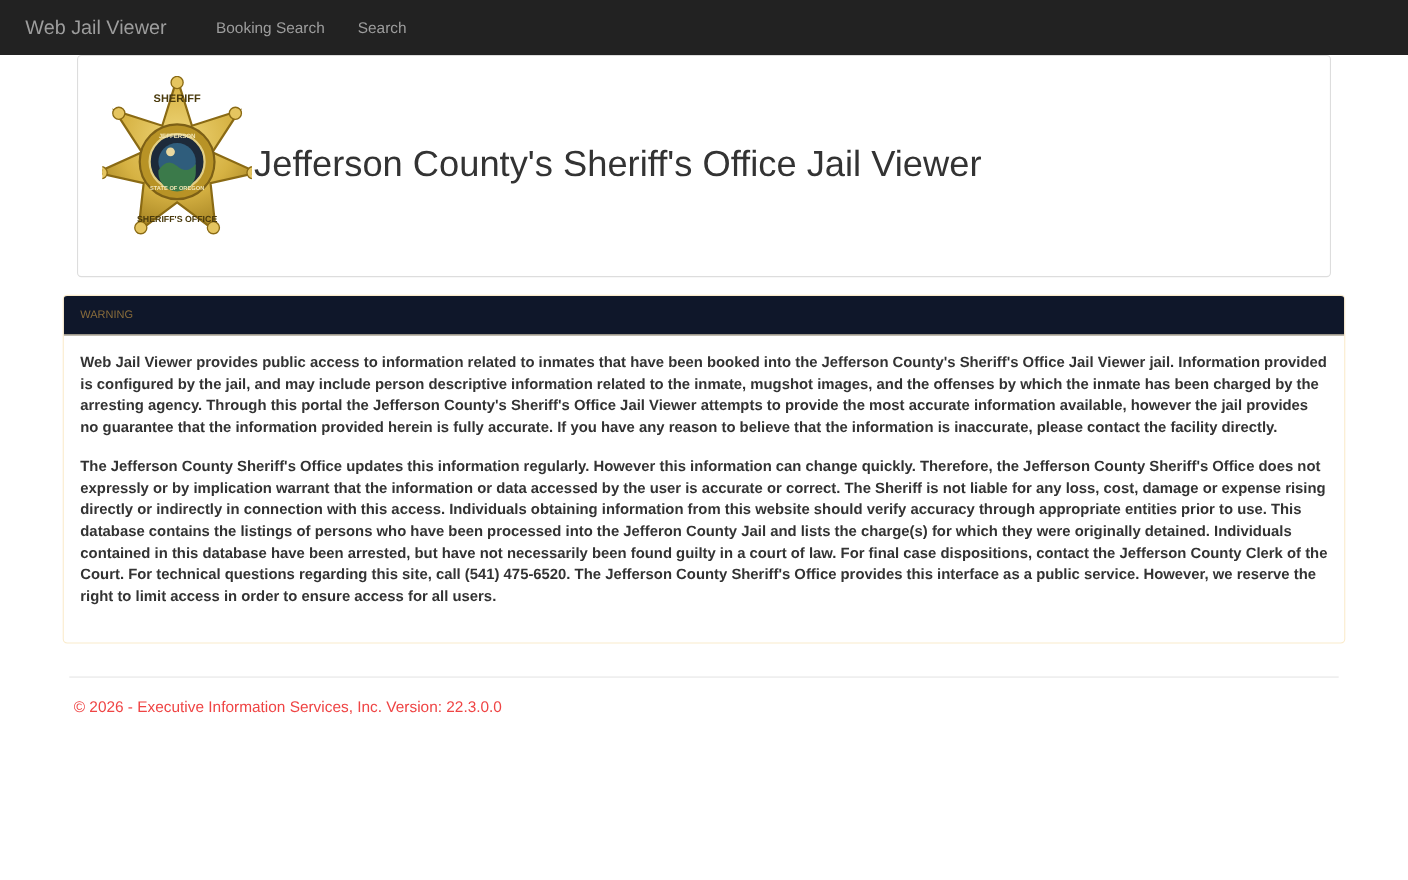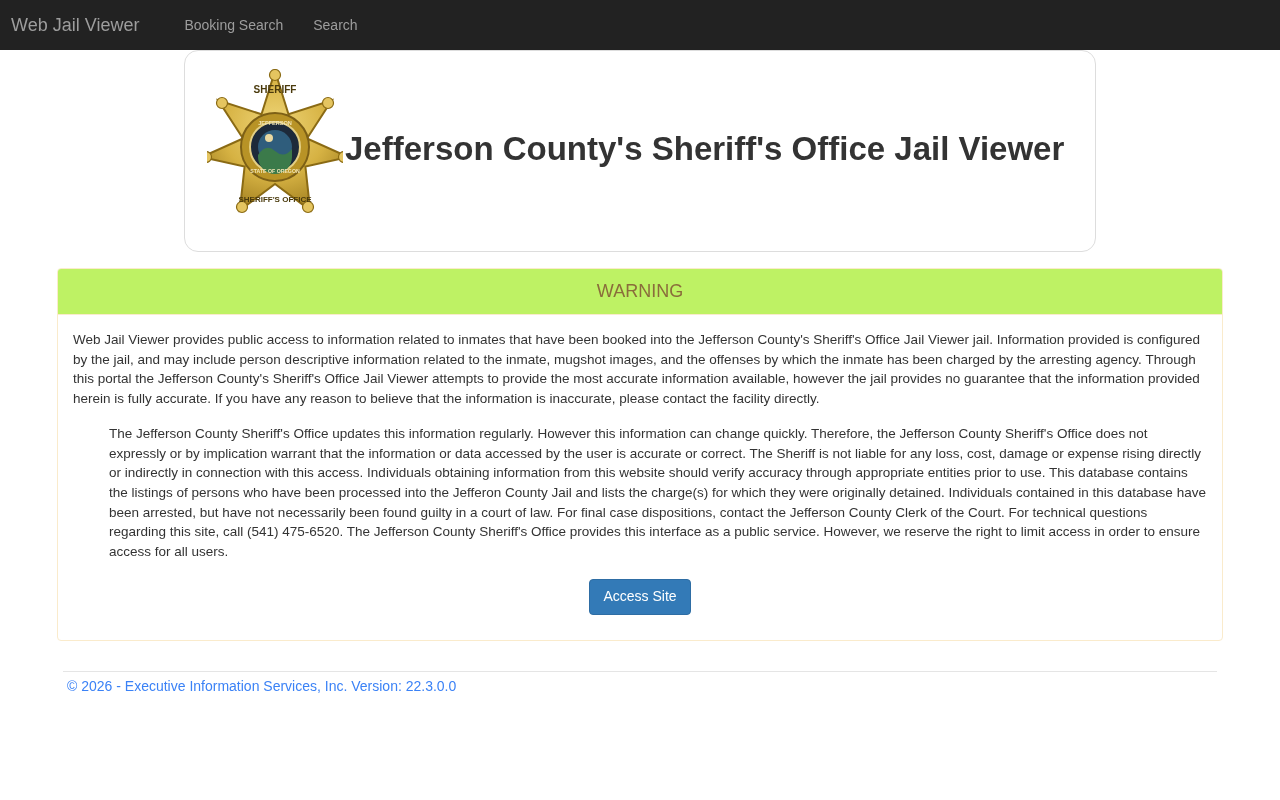--- a/index.html
+++ b/index.html
@@ -12,21 +12,21 @@
     color: #333333;
     overflow: hidden;
   }
 
   
   .navbar {
     height: 50px;
     background: #222222;
     display: flex;
     align-items: center;
-    padding: 0 0 0 11px;
+    padding: 0 0 0 23px;
     box-sizing: border-box;
   }
   .navbar-brand {
     color: #9d9d9d;
     font-size: 18px;
     line-height: 20px;
     padding: 0 15px 0 0;
     margin-right: 15px;
     text-decoration: none;
     white-space: nowrap;
@@ -46,39 +46,38 @@
   
   .panel {
     border: 1px solid #dddddd;
     border-radius: 4px;
     background: #ffffff;
     box-sizing: border-box;
   }
   .header-panel {
     margin-top: 0;
     padding: 18px 20px 22px 20px;
-    width: 912px;
+    width: 1140px;
     margin-left: auto;
     margin-right: auto;
-    border-radius: 14px;
   }
   .header-row {
     display: flex;
     align-items: center;
   }
   .badge-wrap {
     width: 140px;
     flex: 0 0 140px;
     display: flex;
     justify-content: center;
     align-items: center;
   }
   .site-title {
     font-size: 33px;
-    font-weight: bold;
+    font-weight: normal;
     color: #333333;
     margin: 0;
     line-height: 1.1;
     white-space: nowrap;
   }
   .blockquote {
     margin: 22px 0 0 20px;
     padding: 2px 0 2px 14px;
     border-left: 5px solid #eeeeee;
   }
@@ -95,39 +94,38 @@
   
   .warn-panel {
     width: 1164px;
     margin: 16px auto 0 auto;
     border: 1px solid #faebcc;
     border-radius: 4px;
     background: #ffffff;
     overflow: hidden;
   }
   .warn-heading {
-    background: #bef264;
+    background: #0f172a;
     color: #8a6d3b;
     padding: 12px 15px;
-    font-size: 18px;
+    font-size: 10px;
     border-bottom: 1px solid #faebcc;
-    text-align: center;
   }
   .warn-body {
     padding: 15px;
     font-size: 13.5px;
     line-height: 1.45;
     color: #333333;
   }
   .warn-body p {
     margin: 0 0 16px 0;
+    font-weight: bold;
   }
   .warn-body p:last-of-type {
     margin-bottom: 18px;
-    margin-left: 36px;
   }
   .btn-wrap {
     text-align: center;
     padding-bottom: 10px;
   }
   .btn-primary {
     display: inline-block;
     background: #337ab7;
     border: 1px solid #2e6da4;
     color: #ffffff;
@@ -137,23 +135,23 @@
     border-radius: 4px;
     cursor: pointer;
     font-family: "Liberation Sans", sans-serif;
   }
 
   
   .footer {
     width: 1150px;
     margin: 30px auto 0 auto;
     border-top: 1px solid #e5e5e5;
-    padding: 6px 0 0 4px;
-    font-size: 14px;
-    color: #3b82f6;
+    padding: 18px 0 0 4px;
+    font-size: 14px;
+    color: #ef4444;
   }
 
   
   .star-badge { display: block; }
 </style>
 </head>
 <body>
 
 <div class="navbar">
   <a class="navbar-brand" href="#">Web Jail Viewer</a>
@@ -203,21 +201,18 @@
     <h1 class="site-title">Jefferson County's Sheriff's Office Jail Viewer</h1>
   </div>
 
 </div>
 
 <div class="warn-panel">
   <div class="warn-heading">WARNING</div>
   <div class="warn-body">
     <p>Web Jail Viewer provides public access to information related to inmates that have been booked into the Jefferson County's Sheriff's Office Jail Viewer jail. Information provided is configured by the jail, and may include person descriptive information related to the inmate, mugshot images, and the offenses by which the inmate has been charged by the arresting agency. Through this portal the Jefferson County's Sheriff's Office Jail Viewer attempts to provide the most accurate information available, however the jail provides no guarantee that the information provided herein is fully accurate. If you have any reason to believe that the information is inaccurate, please contact the facility directly.</p>
     <p>The Jefferson County Sheriff's Office updates this information regularly. However this information can change quickly. Therefore, the Jefferson County Sheriff's Office does not expressly or by implication warrant that the information or data accessed by the user is accurate or correct. The Sheriff is not liable for any loss, cost, damage or expense rising directly or indirectly in connection with this access. Individuals obtaining information from this website should verify accuracy through appropriate entities prior to use. This database contains the listings of persons who have been processed into the Jefferon County Jail and lists the charge(s) for which they were originally detained. Individuals contained in this database have been arrested, but have not necessarily been found guilty in a court of law. For final case dispositions, contact the Jefferson County Clerk of the Court. For technical questions regarding this site, call (541) 475-6520. The Jefferson County Sheriff's Office provides this interface as a public service. However, we reserve the right to limit access in order to ensure access for all users.</p>
-    <div class="btn-wrap">
-      <button class="btn-primary">Access Site</button>
-    </div>
   </div>
 </div>
 
 <div class="footer">
   <span>© 2026 - Executive Information Services, Inc. Version: 22.3.0.0</span>
 </div>
 
 </body></html>

